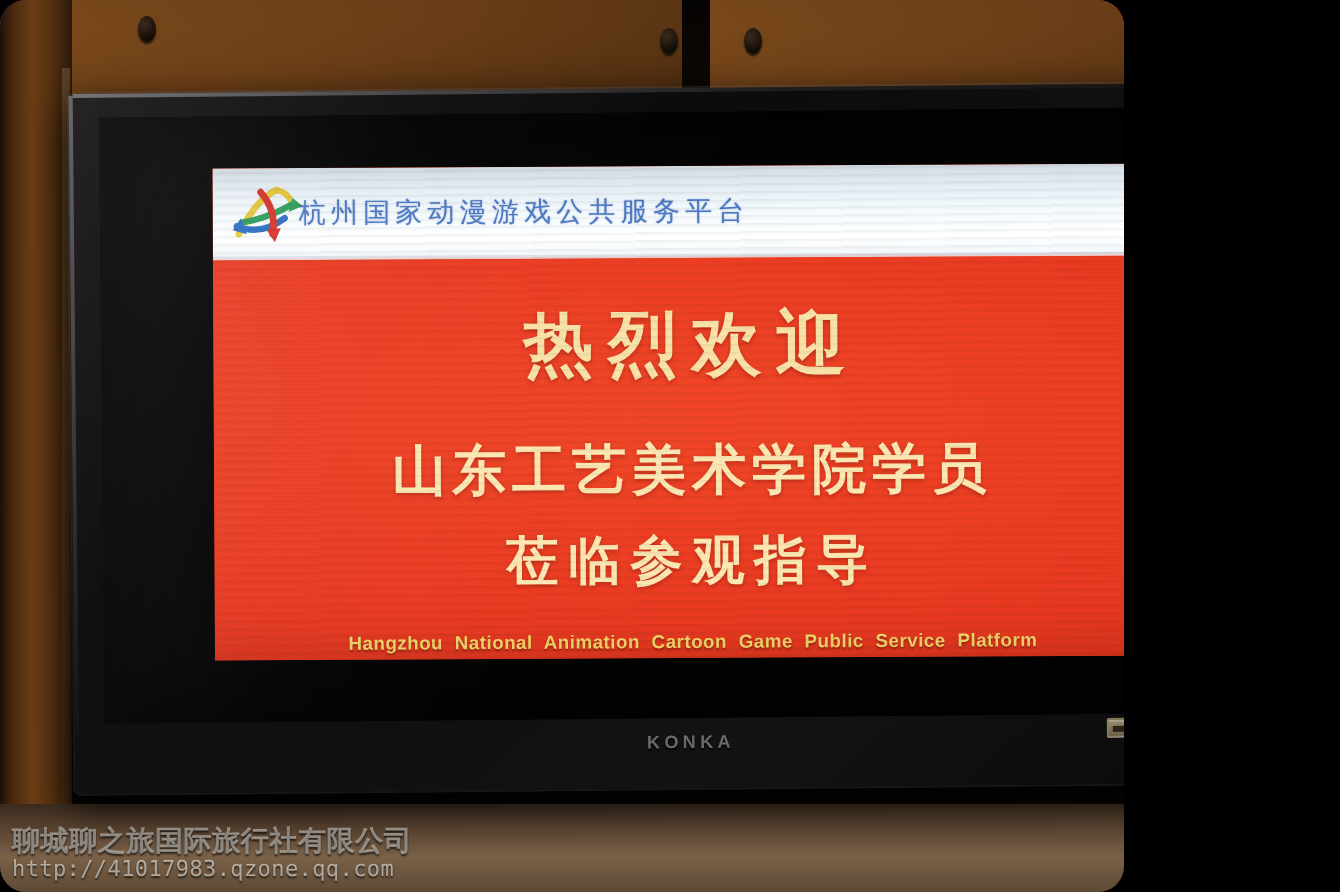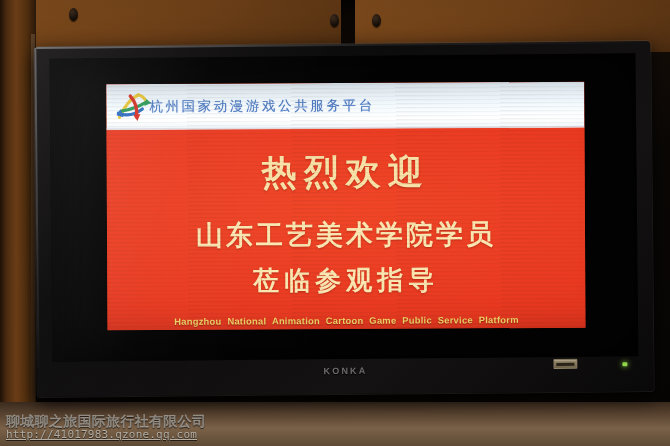--- a/index.html
+++ b/index.html
@@ -8,24 +8,25 @@
     width: 670px;
     height: 446px;
     overflow: hidden;
     background: #000;
     font-family: "Liberation Sans", sans-serif;
   }
 
   
   #photo {
     position: relative;
-    width: 670px;
+    width: 562px;
     height: 446px;
     overflow: hidden;
     background: #a21caf;
+    border-radius: 13px;
   }
 
   
   .room-wall {
     position: absolute;
     inset: 0;
     background:
       linear-gradient(to bottom,
         #3c2312 0px, #50300f 6px, #6b3f16 14px,
         #7a4718 28px, #5d3612 42px, #2c1a0b 50px,
@@ -302,21 +303,20 @@
     text-shadow: 0 1px 1px rgba(0,0,0,.65);
     white-space: nowrap;
   }
   .wm-url {
     font-size: 11px;
     color: rgba(212,212,206,.72);
     font-family: "DejaVu Sans Mono", monospace;
     letter-spacing: .2px;
     text-shadow: 0 1px 1px rgba(0,0,0,.65);
     white-space: nowrap;
-    text-decoration: underline;
   }
 </style>
 </head>
 <body>
 
 <div id="photo">
 
   <div class="room-wall"></div>
   <div class="cabinet-door left"></div>
   <div class="cabinet-door right"></div>

